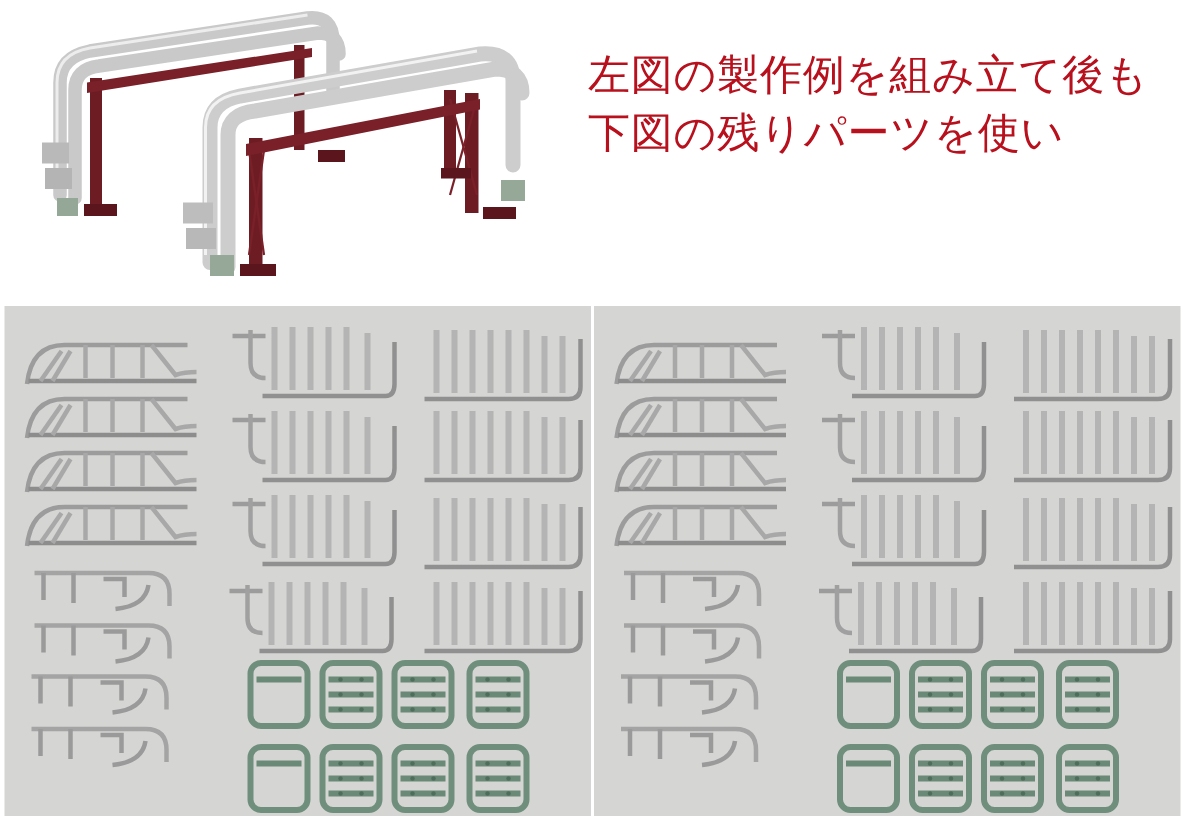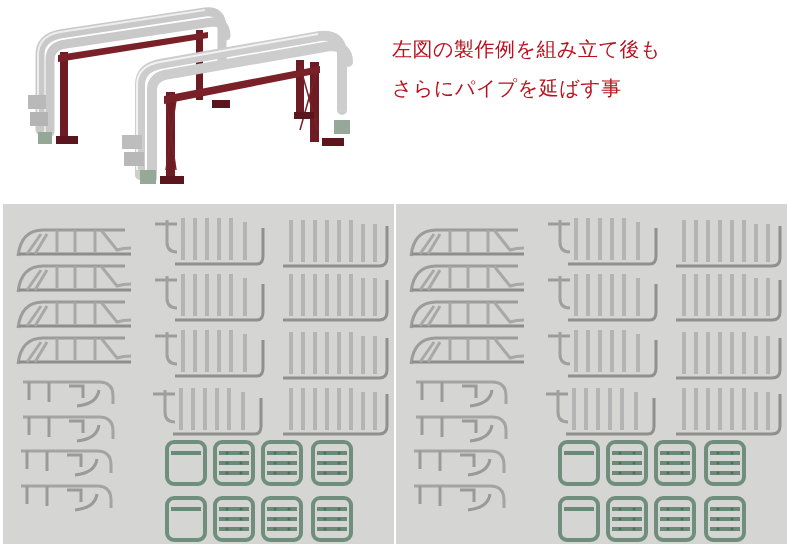--- a/index.html
+++ b/index.html
@@ -1,19 +1,19 @@
 <!DOCTYPE html>
 <html><head>
 <meta charset="utf-8">
 <style>
   html, body { margin: 0; padding: 0; background: #ffffff; }
   body { width: 790px; height: 547px; position: relative; overflow: hidden; font-family: "DejaVu Sans", sans-serif; }
 
   .hero { position: absolute; left: 0; top: 0; width: 370px; height: 195px; }
-  .caption { position: absolute; left: 392px; top: 30px; width: 390px; color: #b8101c; font-size: 20px; line-height: 39px; letter-spacing: 0.5px; white-space: nowrap; }
+  .caption { position: absolute; left: 392px; top: 30px; width: 390px; color: #b8101c; font-size: 28px; line-height: 39px; letter-spacing: 0.5px; white-space: nowrap; }
   .caption div { height: 39px; }
 
   .panel { position: absolute; top: 204px; width: 391px; height: 340px; background: #d5d5d3; overflow: hidden; }
   .panel.left { left: 3px; }
   .panel.right { left: 396px; }
   .panel svg { width: 100%; height: 100%; display: block; }
 </style>
 </head>
 <body>
 
@@ -60,21 +60,21 @@
       <rect x="122" y="135" width="20" height="14" fill="#bdbdbd"></rect>
       <rect x="124" y="152" width="20" height="14" fill="#b8b8b8"></rect>
       <rect x="140" y="170" width="16" height="14" fill="#96a898"></rect>
       <rect x="334" y="120" width="16" height="14" fill="#96a898"></rect>
     </g>
   </svg>
 </div>
 
 <div class="caption">
   <div>左図の製作例を組み立て後も</div>
-  <div>さらにパイプを延ばす事</div>
+  <div>下図の残りパーツを使い</div>
 </div>
 
 <div class="panel left">
   <svg viewBox="0 0 391 340">
     <defs>
       <g id="bent-sprue">
         <path d="M5 30 Q8 4 30 4 L112 4" stroke="#9c9c9c" stroke-width="3" fill="none"></path>
         <path d="M6 28 L118 28" stroke="#8d8d8d" stroke-width="3"></path>
         <g stroke="#a8a8a8" stroke-width="3" fill="none">
           <path d="M14 28 L28 8"></path>

